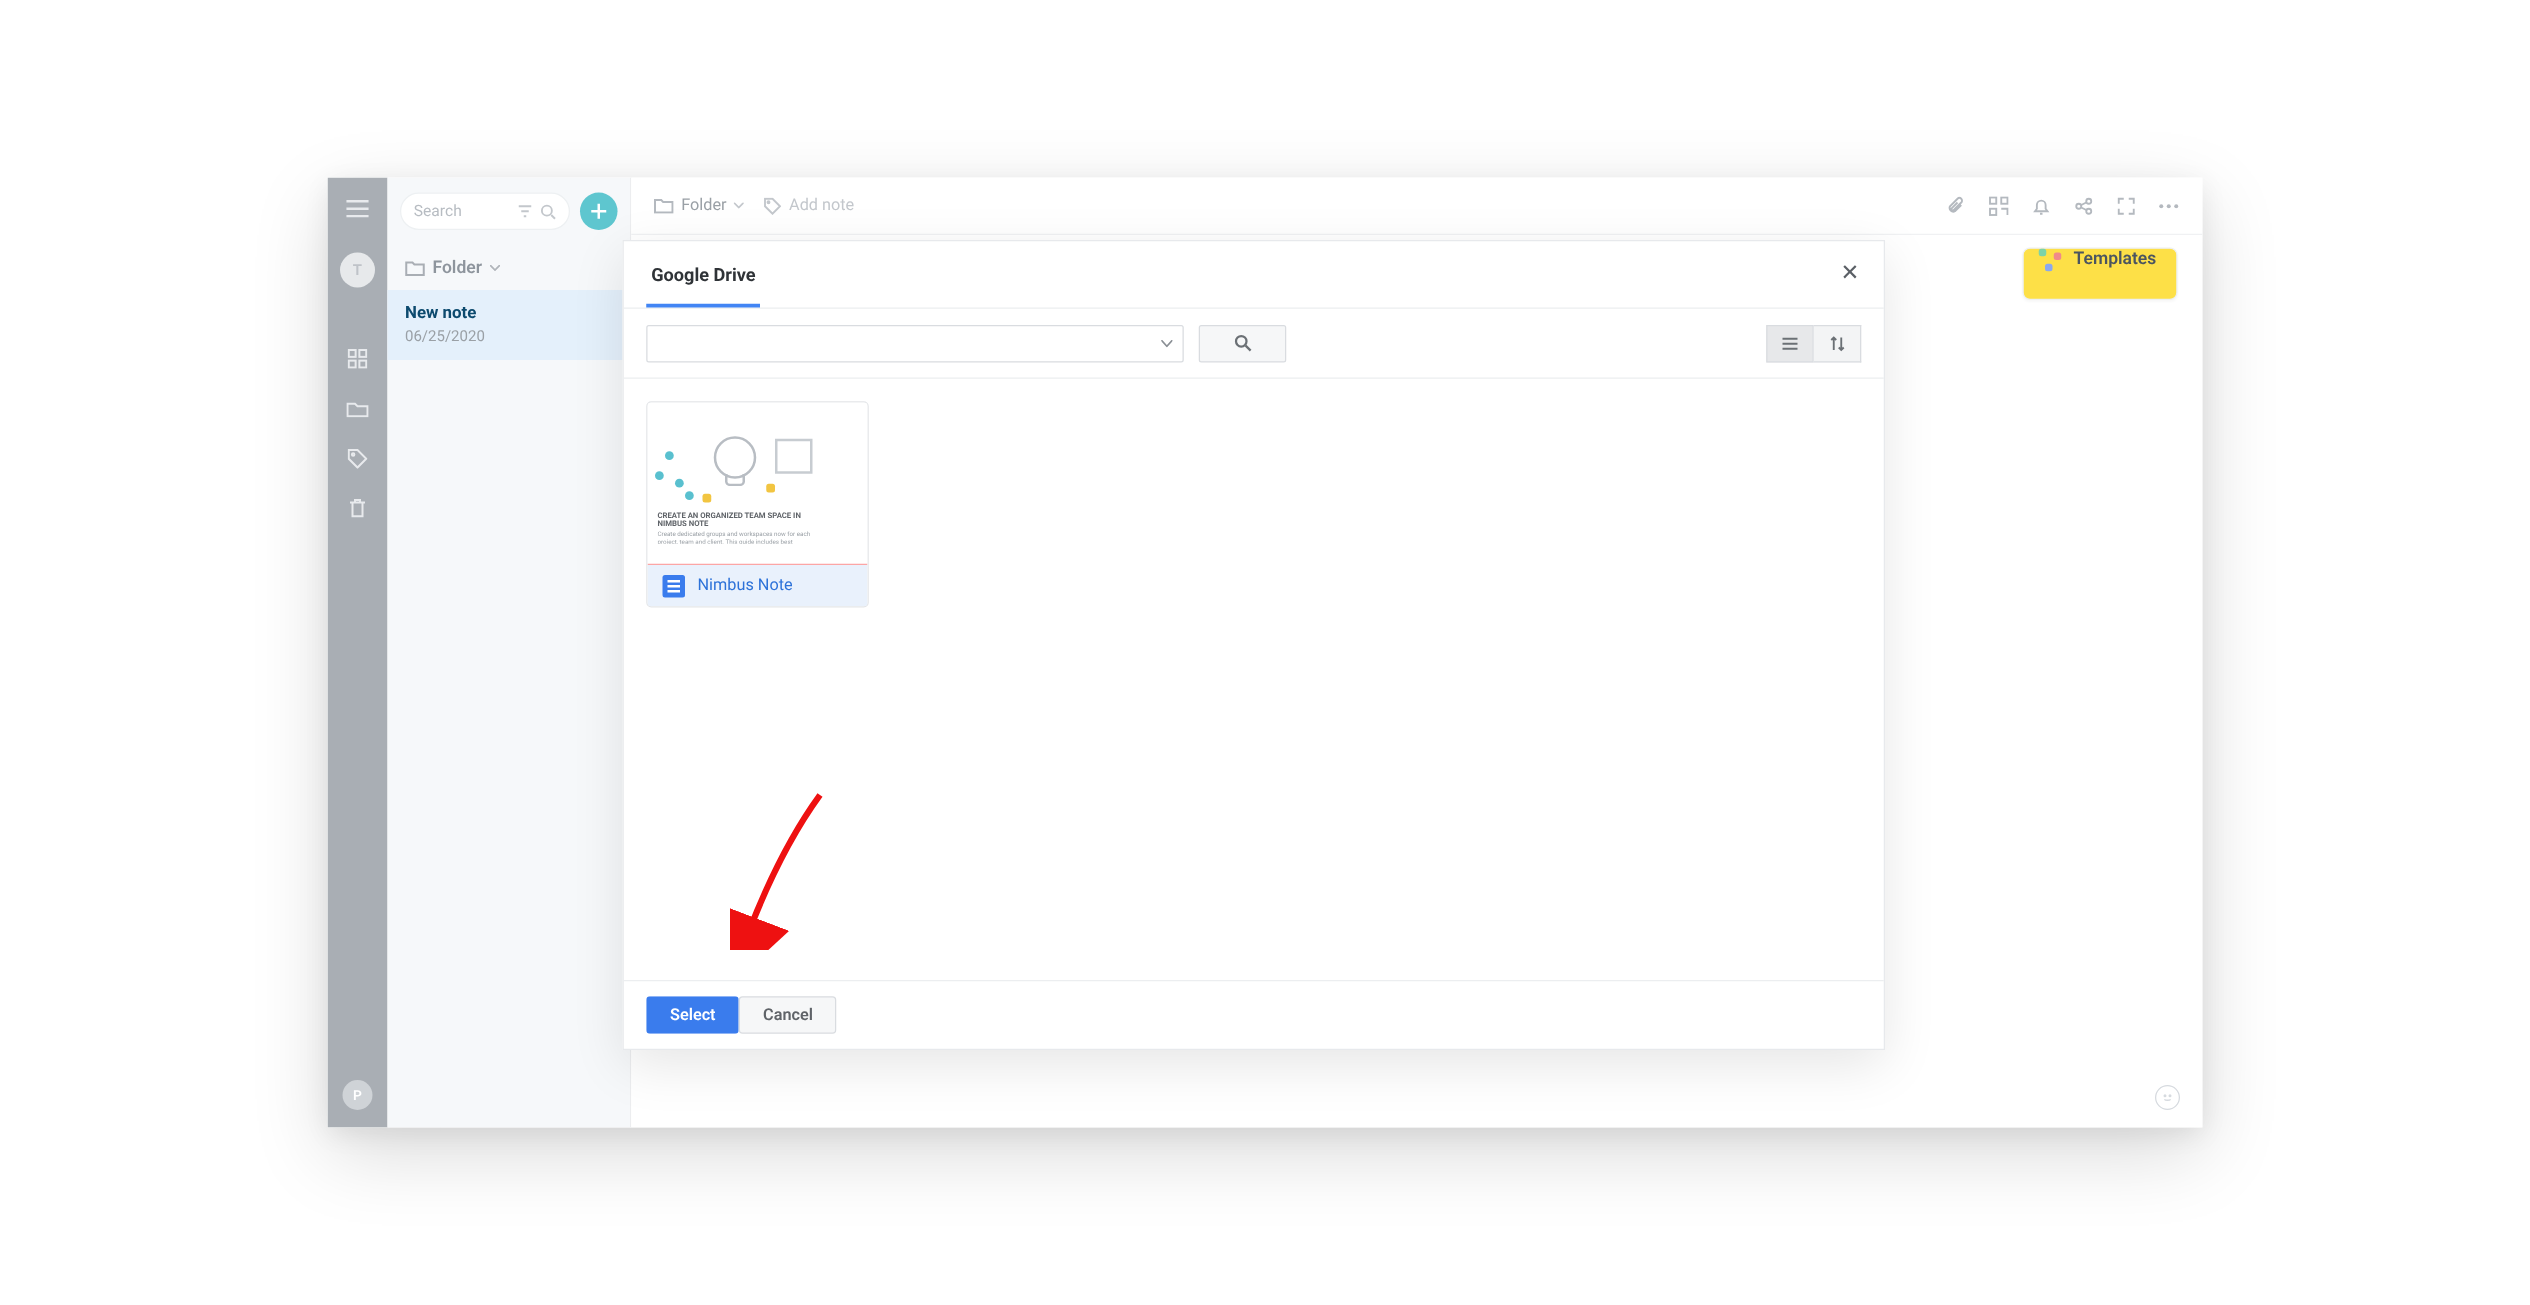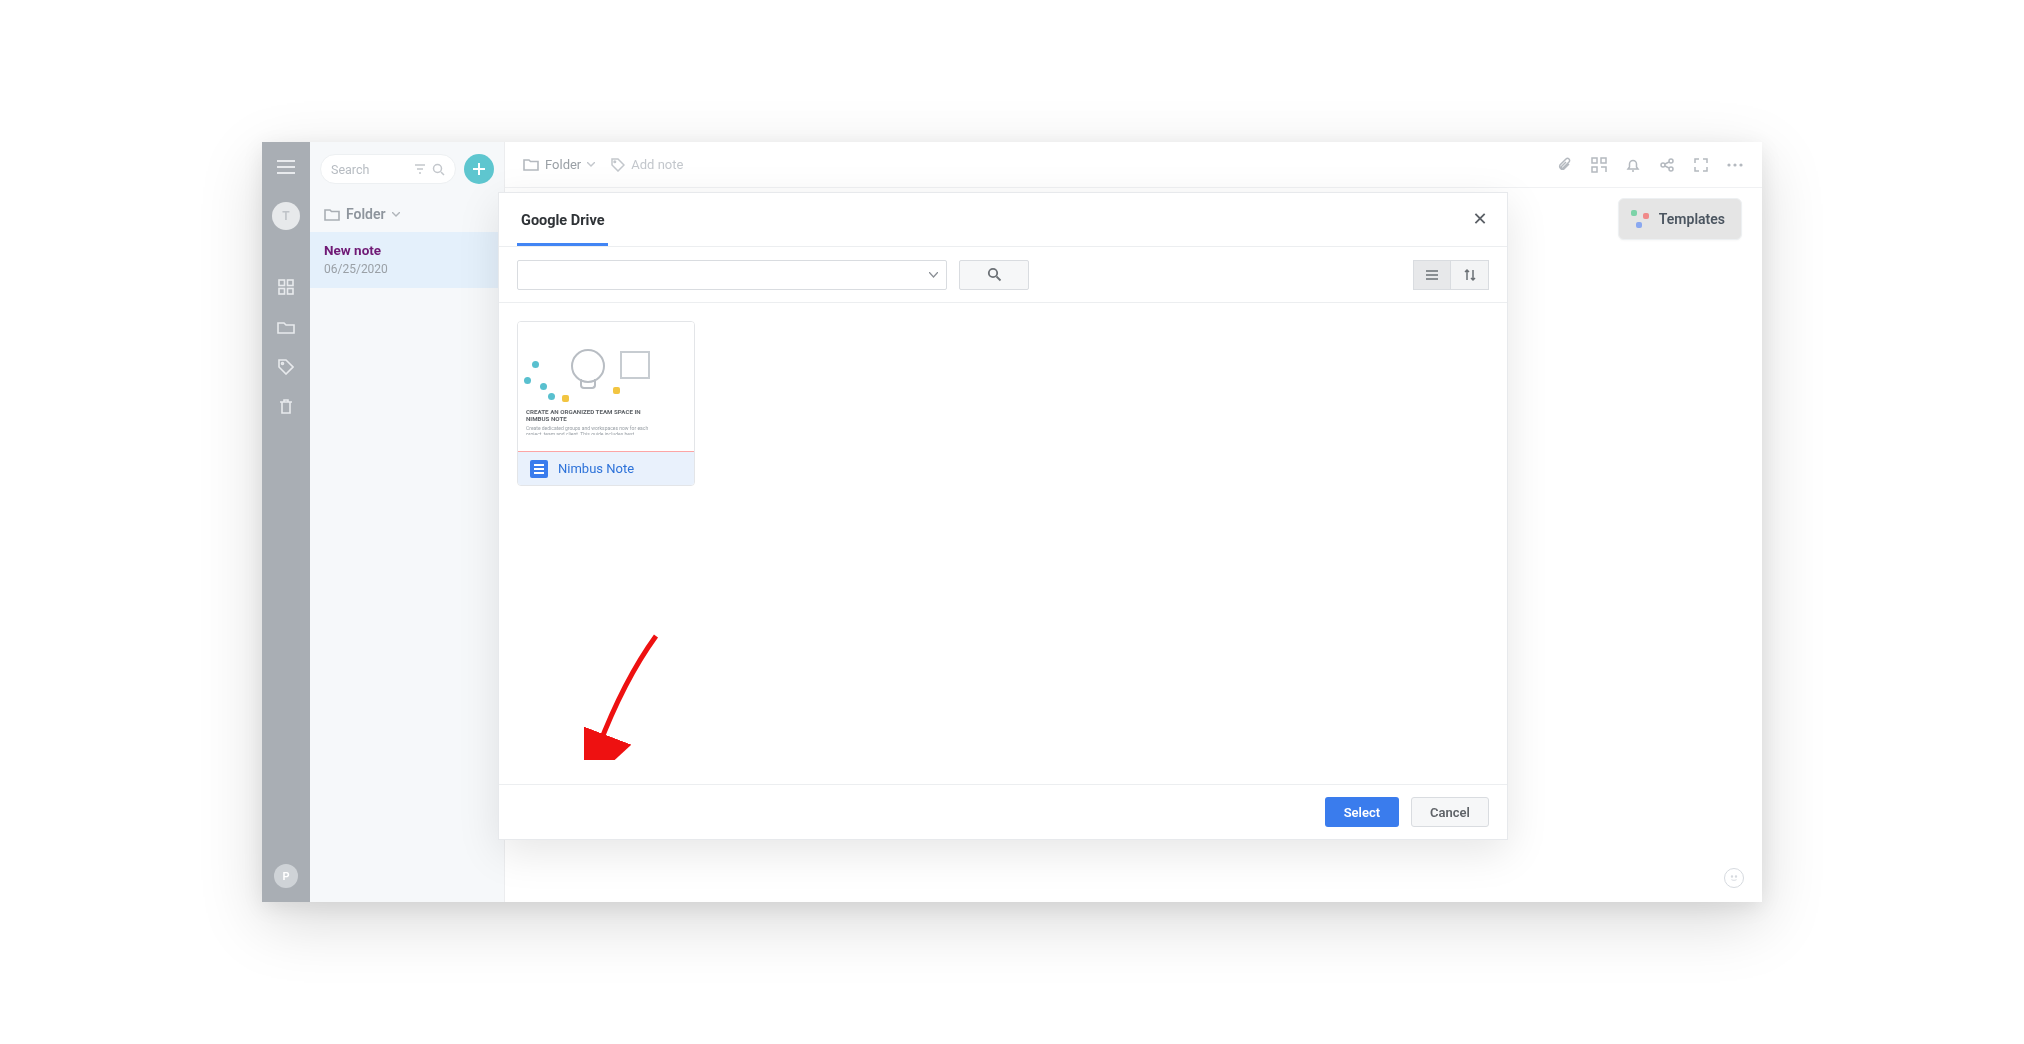--- a/index.html
+++ b/index.html
@@ -91,21 +91,21 @@
   .list-folder-row {
     display:flex; align-items:center; gap:6px;
     padding: 14px 14px 10px 14px;
     color:#8e959d; font-size:14px; font-weight:600;
   }
   .note-item {
     background:#e4f0fb;
     padding: 10px 14px 12px 14px;
     border-left: 0;
   }
-  .note-item .title { color:#701a75; font-weight:700; font-size:13.5px; }
+  .note-item .title { color:#0c4a6e; font-weight:700; font-size:13.5px; }
   .note-item .date { color:#9aa0a6; font-size:12px; margin-top:4px; }
 
   
   .editor-area {
     position:absolute;
     left: 243px; right:0; top:0; bottom:0;
     background:#fff;
   }
   .editor-top {
     height: 46px;
@@ -121,25 +121,25 @@
   .top-icons { display:flex; gap:16px; align-items:center; color:#b4b9bf;}
   .top-icons .tico { width:18px; height:18px; display:flex; align-items:center; justify-content:center; cursor:pointer;}
 
   .templates-chip {
     position:absolute;
     right: 20px; top: 56px;
     height: 42px;
     padding: 0 16px 0 12px;
     border:1px solid #edf0f2;
     border-radius: 6px;
-    display:flex; align-items:center; gap:10px;
+    display:flex; align-items:flex-start; gap:10px;
     color:#4b5560; font-weight:600; font-size:14px;
     box-shadow: 0 1px 2px rgba(0,0,0,0.03);
     cursor:pointer;
-    background:#e5e5e5;
+    background:#fde047;
   }
   .templates-chip .logo {
     width:18px; height:18px; position:relative;
   }
   .templates-chip .logo span{
     position:absolute; width:6px; height:6px; border-radius:2px;
   }
   .emoji-placeholder {
     position:absolute; right:18px; bottom:14px;
     width:20px; height:20px; border:1.5px solid #d6dadf; border-radius:50%;
@@ -235,21 +235,21 @@
   .gdoc-ico {
     width:18px; height:18px; background:#3a7ced; border-radius:2px;
     display:flex; align-items:center; justify-content:center;
   }
   .gdoc-ico span{ width:10px; height:2px; background:#fff; box-shadow: 0 4px 0 #fff, 0 -4px 0 #fff;}
   .file-name { color:#2d72d9; font-size:13px; }
 
   .gd-footer {
     border-top:1px solid #eceef0;
     padding: 12px 18px;
-    display:flex; gap:12px;justify-content:flex-end;
+    display:flex; gap:0;
   }
   .btn {
     height:30px; padding:0 18px; border-radius:3px; font-size:13px; font-weight:600;
     display:flex; align-items:center; justify-content:center; cursor:pointer;
     border:1px solid transparent;
   }
   .btn-primary { background:#3a7ced; color:#fff; }
   .btn-default { background:#f6f7f8; border-color:#d9dce0; color:#5f6368; }
 
   .red-arrow {

